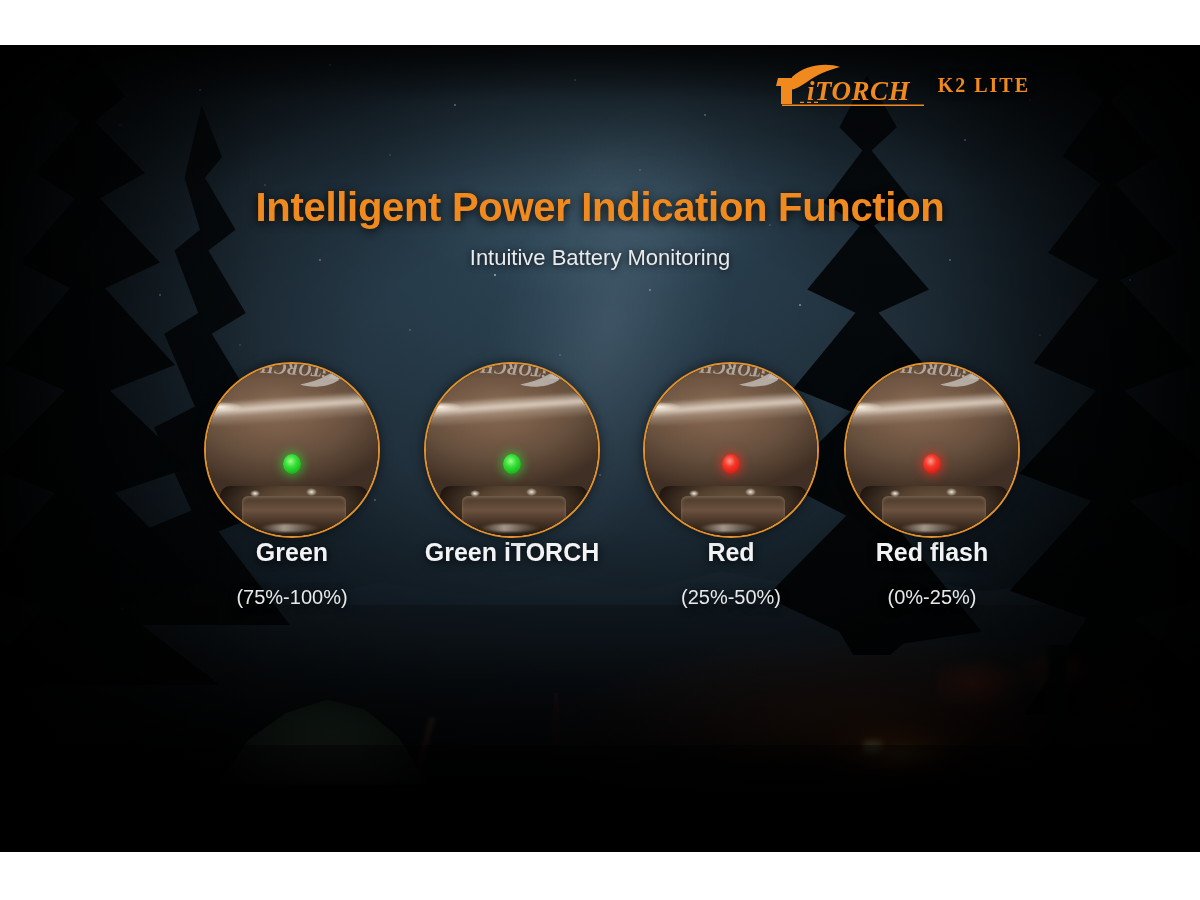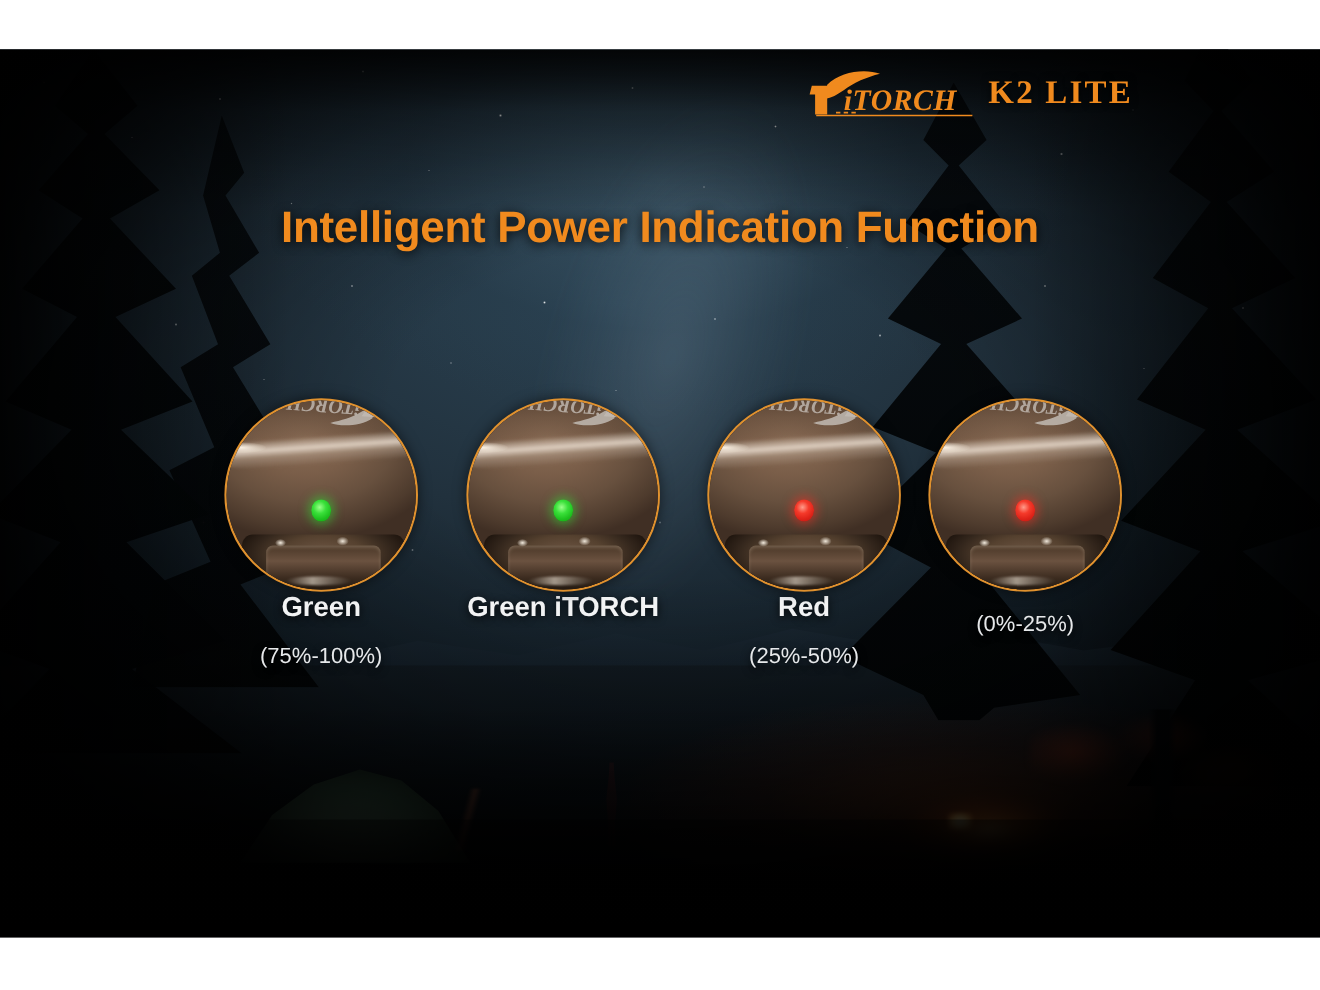--- a/index.html
+++ b/index.html
@@ -211,21 +211,21 @@
   
   #brand {
     position:absolute; right:14px; top:64px;
     display:flex; align-items:center; gap:12px;
     z-index:6;
   }
   .brand-mark { display:flex; align-items:flex-end; }
   .brand-mark svg { display:block; }
   .brand-model {
     color:#F08A1E;
-    font-size:30px;
+    font-size:20px;
     font-weight:bold;
     letter-spacing:2px;
     font-family:"Liberation Serif", serif;
     text-shadow:0 0 8px rgba(0,0,0,.8);
     line-height:1;
     white-space:nowrap;
   }
 
   
   #headings {
@@ -407,20 +407,21 @@
         <path d="M8 41.2 L150 41.2" stroke="#F08A1E" stroke-width="1.6" fill="none"></path>
 
         <path d="M26 38.4 L30 38.4 M33 38.4 L37 38.4 M40 38.4 L44 38.4" stroke="#F08A1E" stroke-width="1.4"></path>
       </svg>
     </span>
     <span class="brand-model">K2 LITE</span>
   </div>
 
   <div id="headings">
     <div id="title">Intelligent Power Indication Function</div>
+    <div id="subtitle">Intuitive Battery Monitoring</div>
   </div>
 
   <div id="cards">
 
     <div class="card c0">
       <div class="photo-circle">
         <div class="tailcap">
           <div class="cap-body"></div>
           <div class="cap-top-shade"></div>
           <div class="cap-ring"></div>
@@ -510,17 +511,18 @@
             </svg>
           </div>
           <div class="cap-bottom"></div>
           <div class="cap-clip"></div>
           <div class="cap-hi1"></div>
           <div class="cap-hi2"></div>
           <div class="cap-hi3"></div>
         </div>
         <div class="led red"></div>
       </div>
+      <div class="card-label">Red flash</div>
       <div class="card-range">(0%-25%)</div>
     </div>
 
   </div>
 </div>
 
 </body></html>

